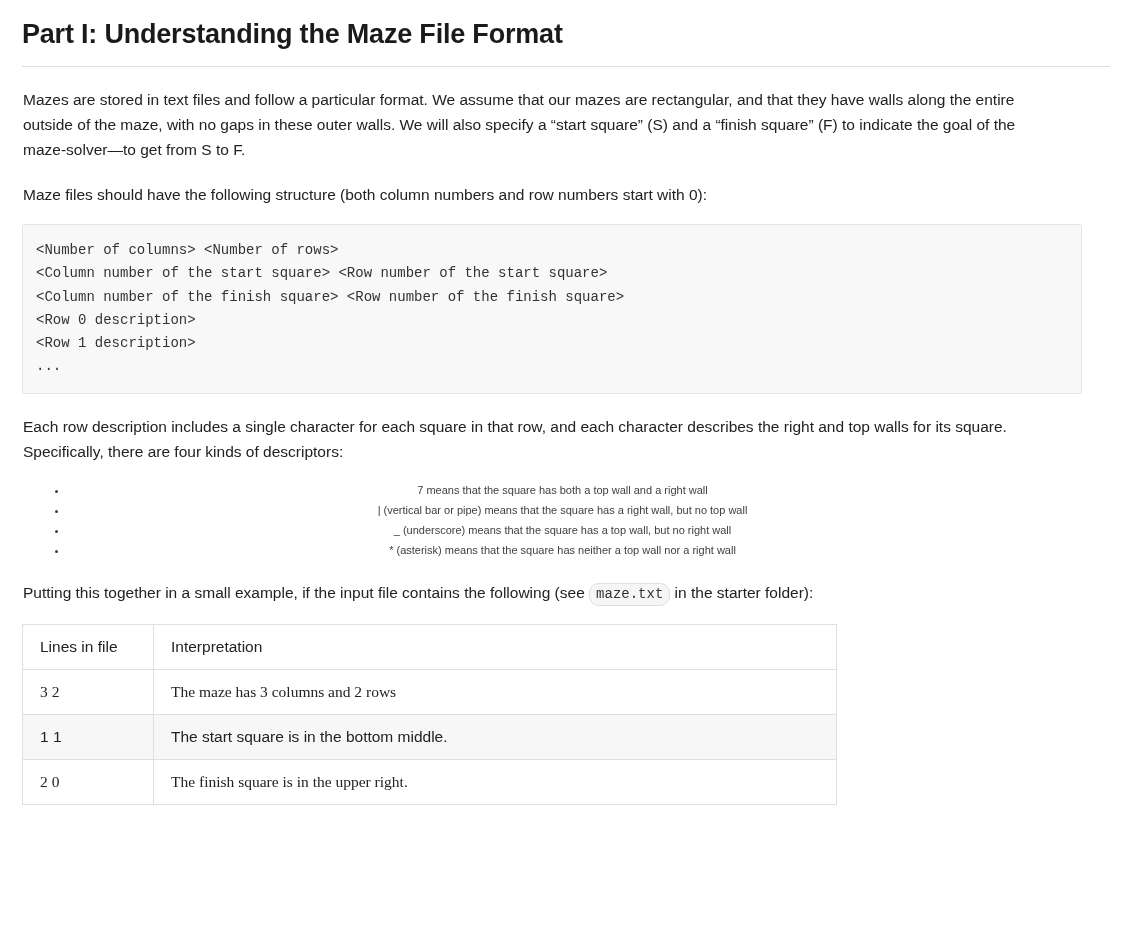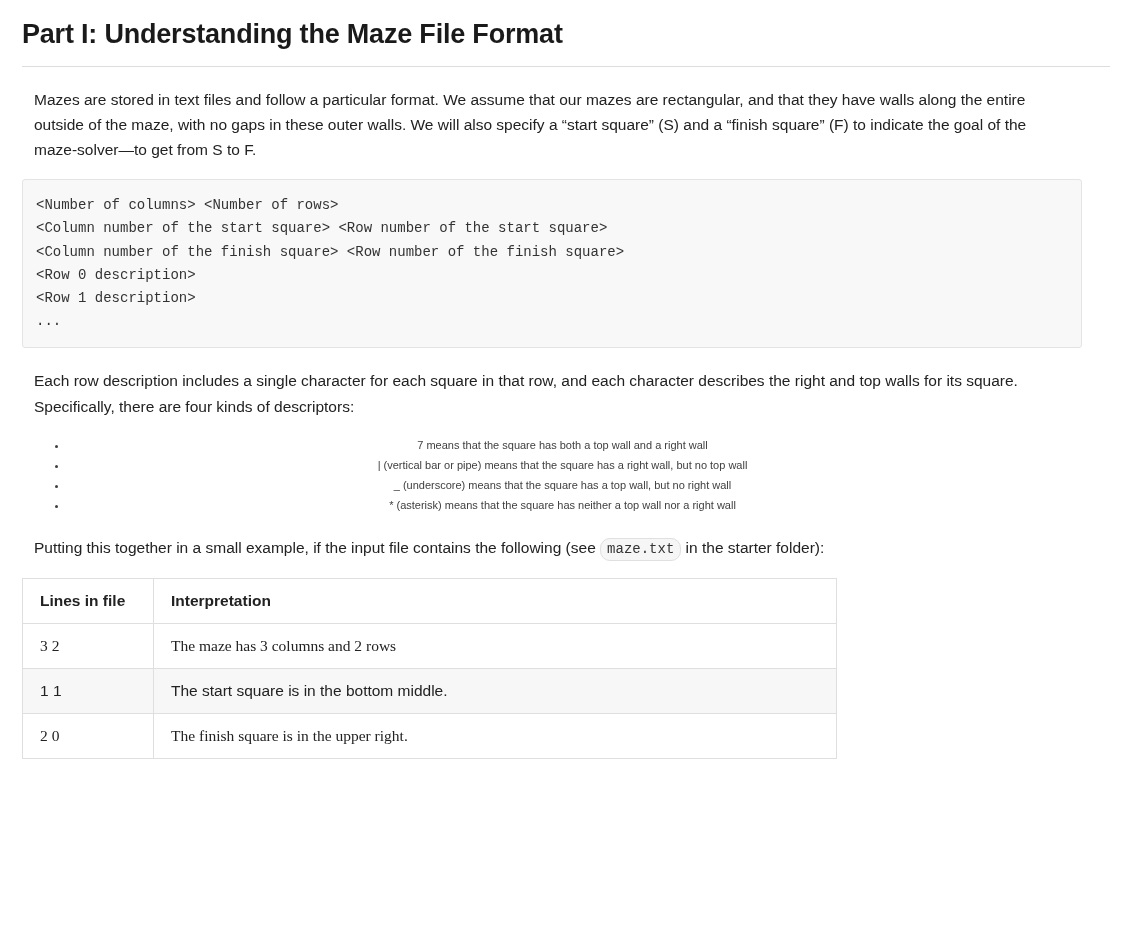--- a/index.html
+++ b/index.html
@@ -29,21 +29,21 @@
   }
   .title-rule {
     border: none;
     border-top: 1px solid #dddddd;
     margin: 14px 0 0 0;
     width: 1088px;
   }
   p.para {
     font-size: 15.5px;
     line-height: 1.62;
-    margin: 20px 0 0 12px;
+    margin: 20px 0 0 1px;
     color: #222222;
     max-width: 1044px;
   }
   p.para.tight {
     max-width: 1056px;
   }
   pre.codeblock {
     margin: 17px 13px 0 0;
     background: #f8f8f8;
     border: 1px solid #e4e4e4;
@@ -87,21 +87,21 @@
   }
   table.interp th,
   table.interp td {
     border: 1px solid #dfdfdf;
     text-align: left;
     vertical-align: middle;
     font-size: 15.5px;
     color: #222222;
   }
   table.interp th {
-    font-weight: bold;
+    font-weight: normal;
     padding: 13px 0 13px 17px;
     background: #ffffff;
   }
   table.interp td {
     padding: 13px 0 13px 17px;
   }
   table.interp col.c1 { width: 131px; }
   table.interp col.c2 { width: 683px; }
   table.interp tbody tr.striped td {
     background: #f7f7f7;
@@ -114,20 +114,21 @@
 </head>
 <body>
 
 <div class="page">
 
   <h1 class="title">Part I: Understanding the Maze File Format</h1>
   <hr class="title-rule">
 
   <p class="para">Mazes are stored in text files and follow a particular format. We assume that our mazes are rectangular, and that they have walls along the entire outside of the maze, with no gaps in these outer walls. We will also specify a “start square” (S) and a “finish square” (F) to indicate the goal of the maze-solver—to get from S to F.</p>
 
+  <p class="para">Maze files should have the following structure (both column numbers and row numbers start with 0):</p>
 
   <pre class="codeblock">&lt;Number of columns&gt; &lt;Number of rows&gt;
 &lt;Column number of the start square&gt; &lt;Row number of the start square&gt;
 &lt;Column number of the finish square&gt; &lt;Row number of the finish square&gt;
 &lt;Row 0 description&gt;
 &lt;Row 1 description&gt;
 ...</pre>
 
   <p class="para tight">Each row description includes a single character for each square in that row, and each character describes the right and top walls for its square. Specifically, there are four kinds of descriptors:</p>
 

